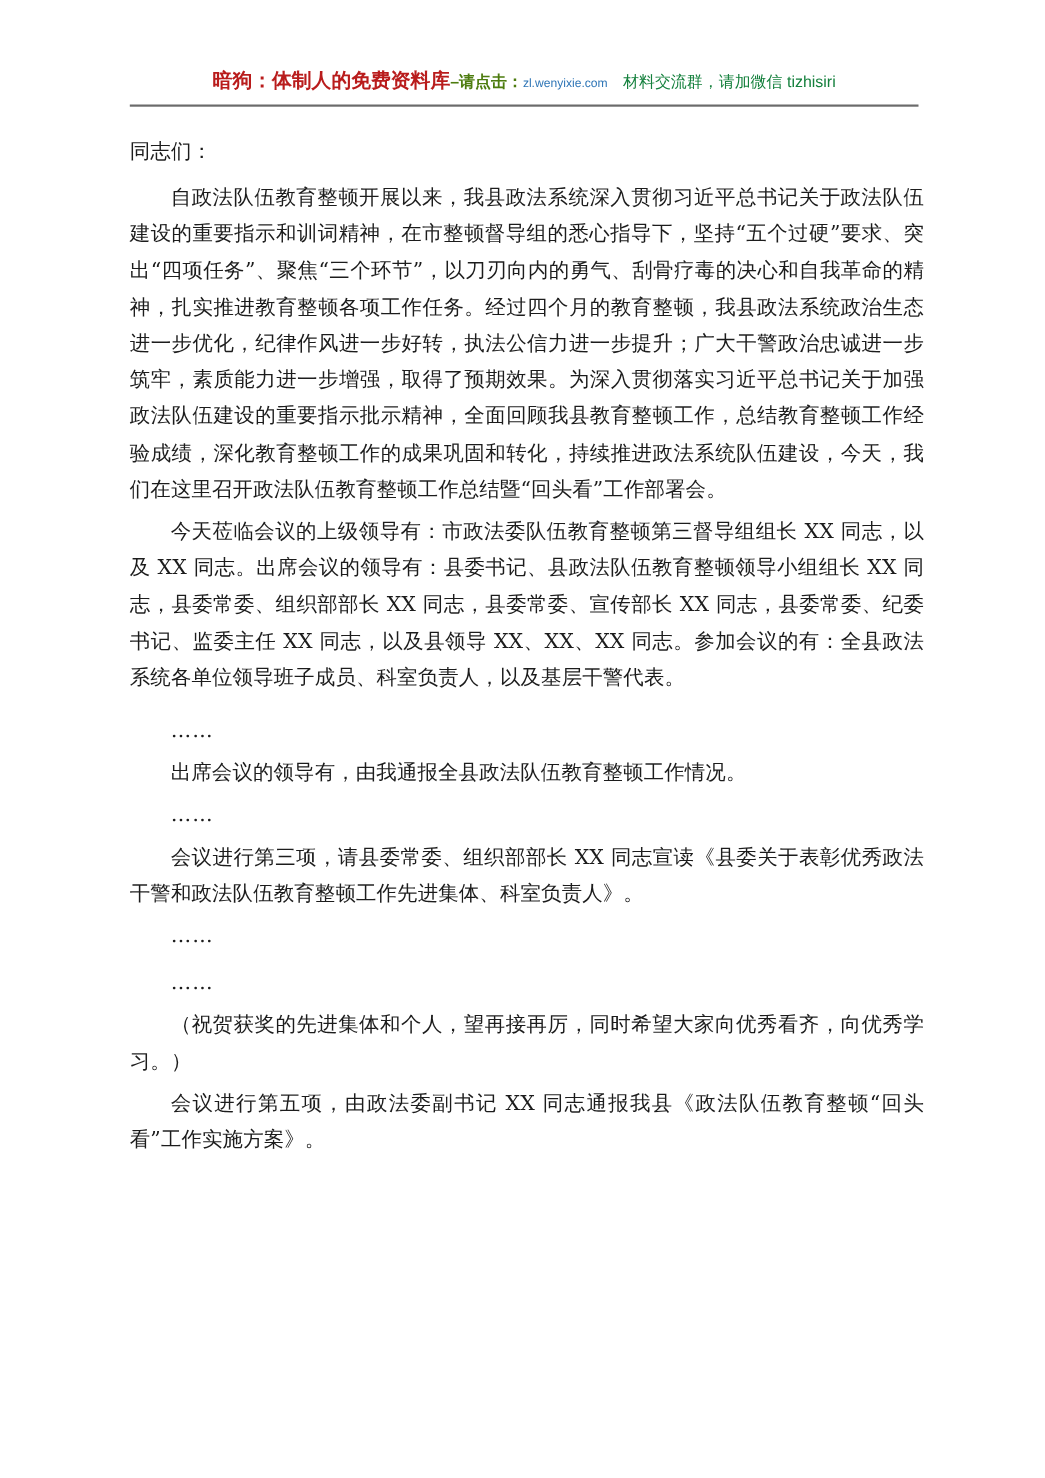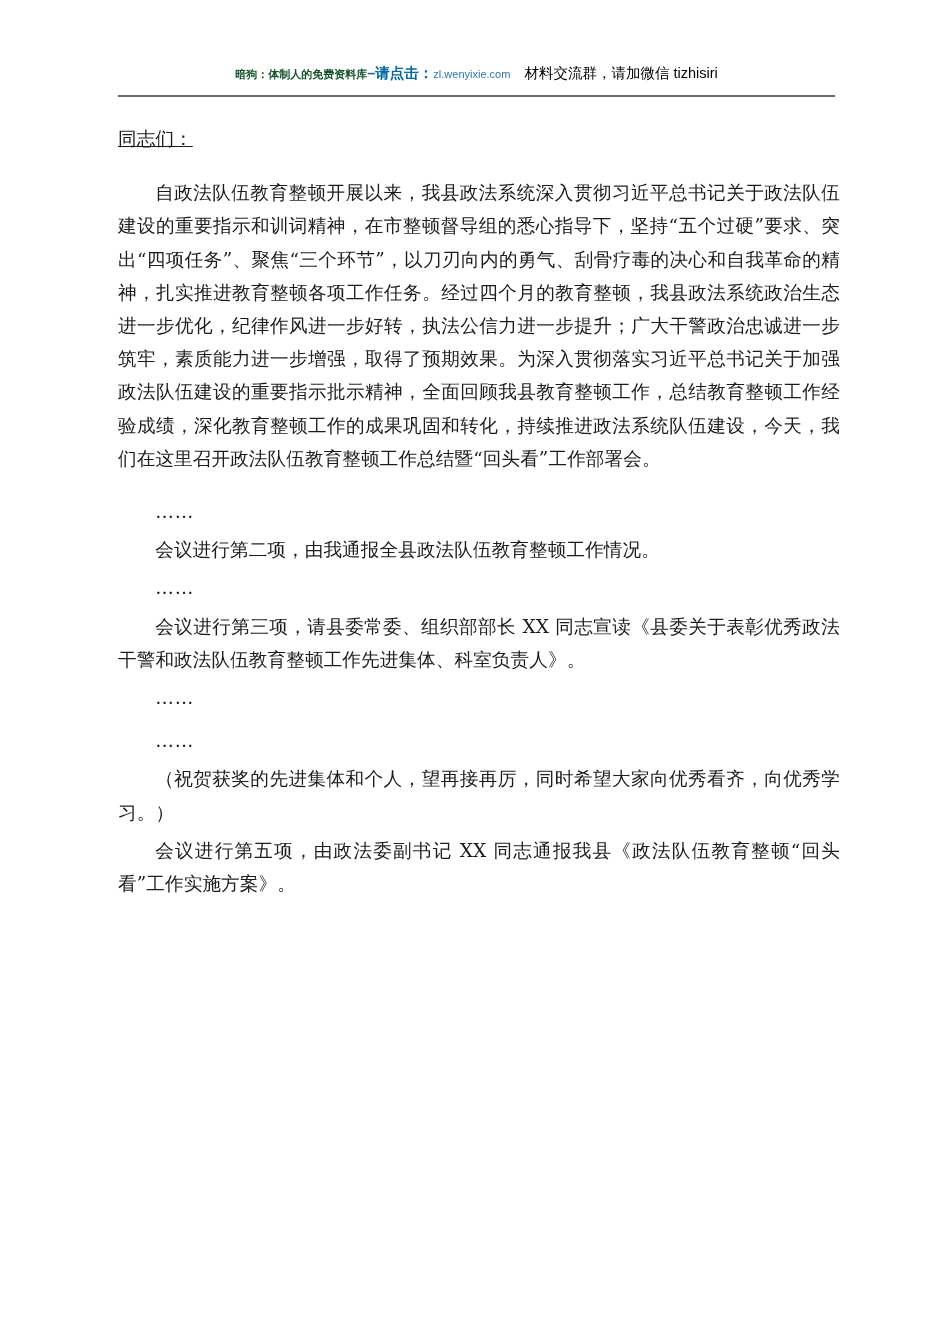--- a/index.html
+++ b/index.html
@@ -33,36 +33,36 @@
   }
   .header-line {
     white-space: nowrap;
     font-family: "Liberation Sans", "DejaVu Sans", sans-serif;
     font-size: 15.5px;
     line-height: 26px;
     text-align: center;
     letter-spacing: 0;
   }
   .hdr-red {
-    color: #14532d;
+    color: #b91c1c;
     font-weight: bold;
-    font-size: 11px;
+    font-size: 18px;
   }
   .hdr-click {
-    color: #0369a1;
+    color: #4d7c0f;
     font-weight: bold;
     font-size: 14.5px;
   }
   .hdr-link {
     color: #2E75B6;
     font-size: 11px;
   }
   .hdr-gap { display: inline-block; width: 14px; }
   .hdr-tail {
-    color: #000000;
+    color: #15803d;
     font-size: 14.5px;
   }
   .header-rule {
     position: absolute;
     left: 118px;
     top: 95px;
     width: 717px;
     height: 0;
     border-top: 2px solid #6b6b6b;
   }
@@ -80,21 +80,21 @@
     line-height: 33.2px;
     text-align: justify;
     text-justify: inter-ideograph;
     text-indent: 0;
     color: #1c1c1c;
     font-family: "DejaVu Serif", "Liberation Serif", serif;
     letter-spacing: 0.1px;
     word-break: break-all;
   }
   p.indent { text-indent: 2em; }
-  p.salutation { text-indent: 0; margin-bottom: 16px; text-decoration: underline; }
+  p.salutation { text-indent: 0; margin-bottom: 3px; }
   p.ellipsis {
     text-indent: 2em;
     letter-spacing: 1px;
   }
   .sp { height: 5px; }
 </style>
 </head>
 <body>
 
 <div class="page">
@@ -107,30 +107,31 @@
   <div class="header-rule"></div>
 
   <div class="doc-body">
 
     <p class="para salutation">同志们：</p>
     <div class="sp"></div>
 
     <p class="para indent">自政法队伍教育整顿开展以来，我县政法系统深入贯彻习近平总书记关于政法队伍建设的重要指示和训词精神，在市整顿督导组的悉心指导下，坚持“五个过硬”要求、突出“四项任务”、聚焦“三个环节”，以刀刃向内的勇气、刮骨疗毒的决心和自我革命的精神，扎实推进教育整顿各项工作任务。经过四个月的教育整顿，我县政法系统政治生态进一步优化，纪律作风进一步好转，执法公信力进一步提升；广大干警政治忠诚进一步筑牢，素质能力进一步增强，取得了预期效果。为深入贯彻落实习近平总书记关于加强政法队伍建设的重要指示批示精神，全面回顾我县教育整顿工作，总结教育整顿工作经验成绩，深化教育整顿工作的成果巩固和转化，持续推进政法系统队伍建设，今天，我们在这里召开政法队伍教育整顿工作总结暨“回头看”工作部署会。</p>
     <div class="sp"></div>
 
+    <p class="para indent">今天莅临会议的上级领导有：市政法委队伍教育整顿第三督导组组长 XX 同志，以及 XX 同志。出席会议的领导有：县委书记、县政法队伍教育整顿领导小组组长 XX 同志，县委常委、组织部部长 XX 同志，县委常委、宣传部长 XX 同志，县委常委、纪委书记、监委主任 XX 同志，以及县领导 XX、XX、XX 同志。参加会议的有：全县政法系统各单位领导班子成员、科室负责人，以及基层干警代表。</p>
     <div class="sp"></div>
 
     <div class="sp"></div>
 
     <div class="sp"></div>
 
     <p class="para ellipsis">……</p>
     <div class="sp"></div>
 
-    <p class="para indent">会议进行第二项，由我通报全县政法队伍教育整顿工作情况。</p>
+    <p class="para indent">出席会议的领导有，由我通报全县政法队伍教育整顿工作情况。</p>
     <div class="sp"></div>
 
     <p class="para ellipsis">……</p>
     <div class="sp"></div>
 
     <p class="para indent">会议进行第三项，请县委常委、组织部部长 XX 同志宣读《县委关于表彰优秀政法干警和政法队伍教育整顿工作先进集体、科室负责人》。</p>
     <div class="sp"></div>
 
     <p class="para ellipsis">……</p>
     <div class="sp"></div>

